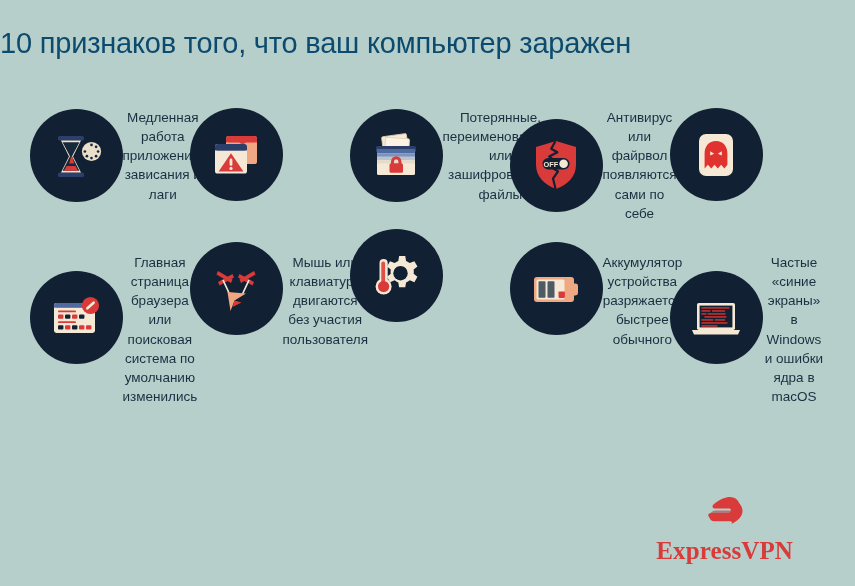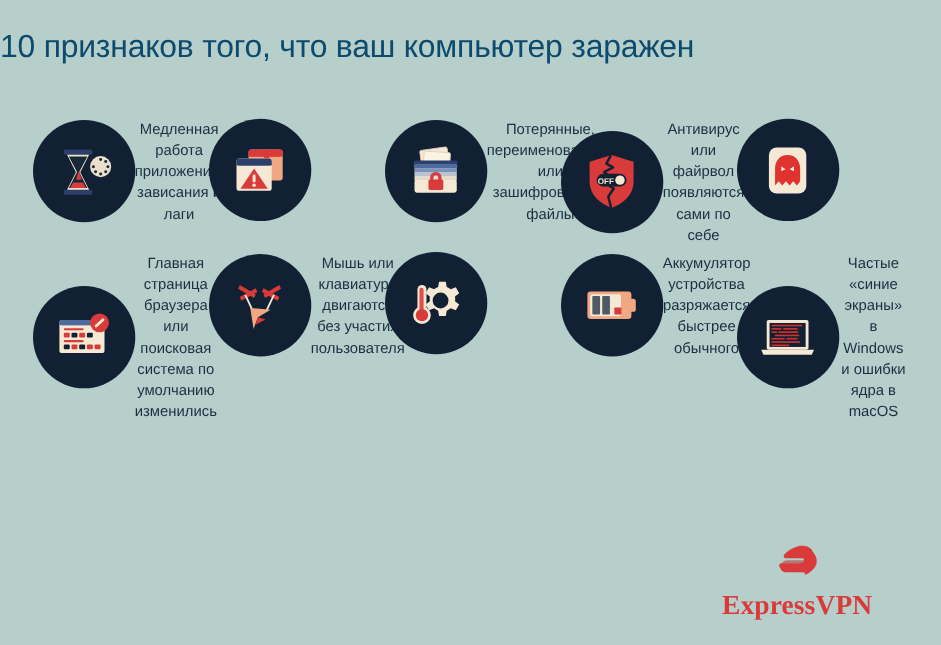--- a/index.html
+++ b/index.html
@@ -66,21 +66,21 @@
   }
   .badge svg { display: block; }
   .caption {
     margin-top: 0;
     font-size: 13.5px;
     line-height: 1.42;
     text-align: center;
     color: #1b2f41;
     max-width: 158px;
   }
-  .row-2 .caption { margin-top: 1px; }
+  .row-2 .caption { margin-top: 24px; }
   .logo {
     position: absolute;
     right: 62px;
     bottom: 23px;
     display: flex;
     align-items: center;
     gap: 9px;
     flex-direction: column;
   }
   .logo-mark { display: block; }

